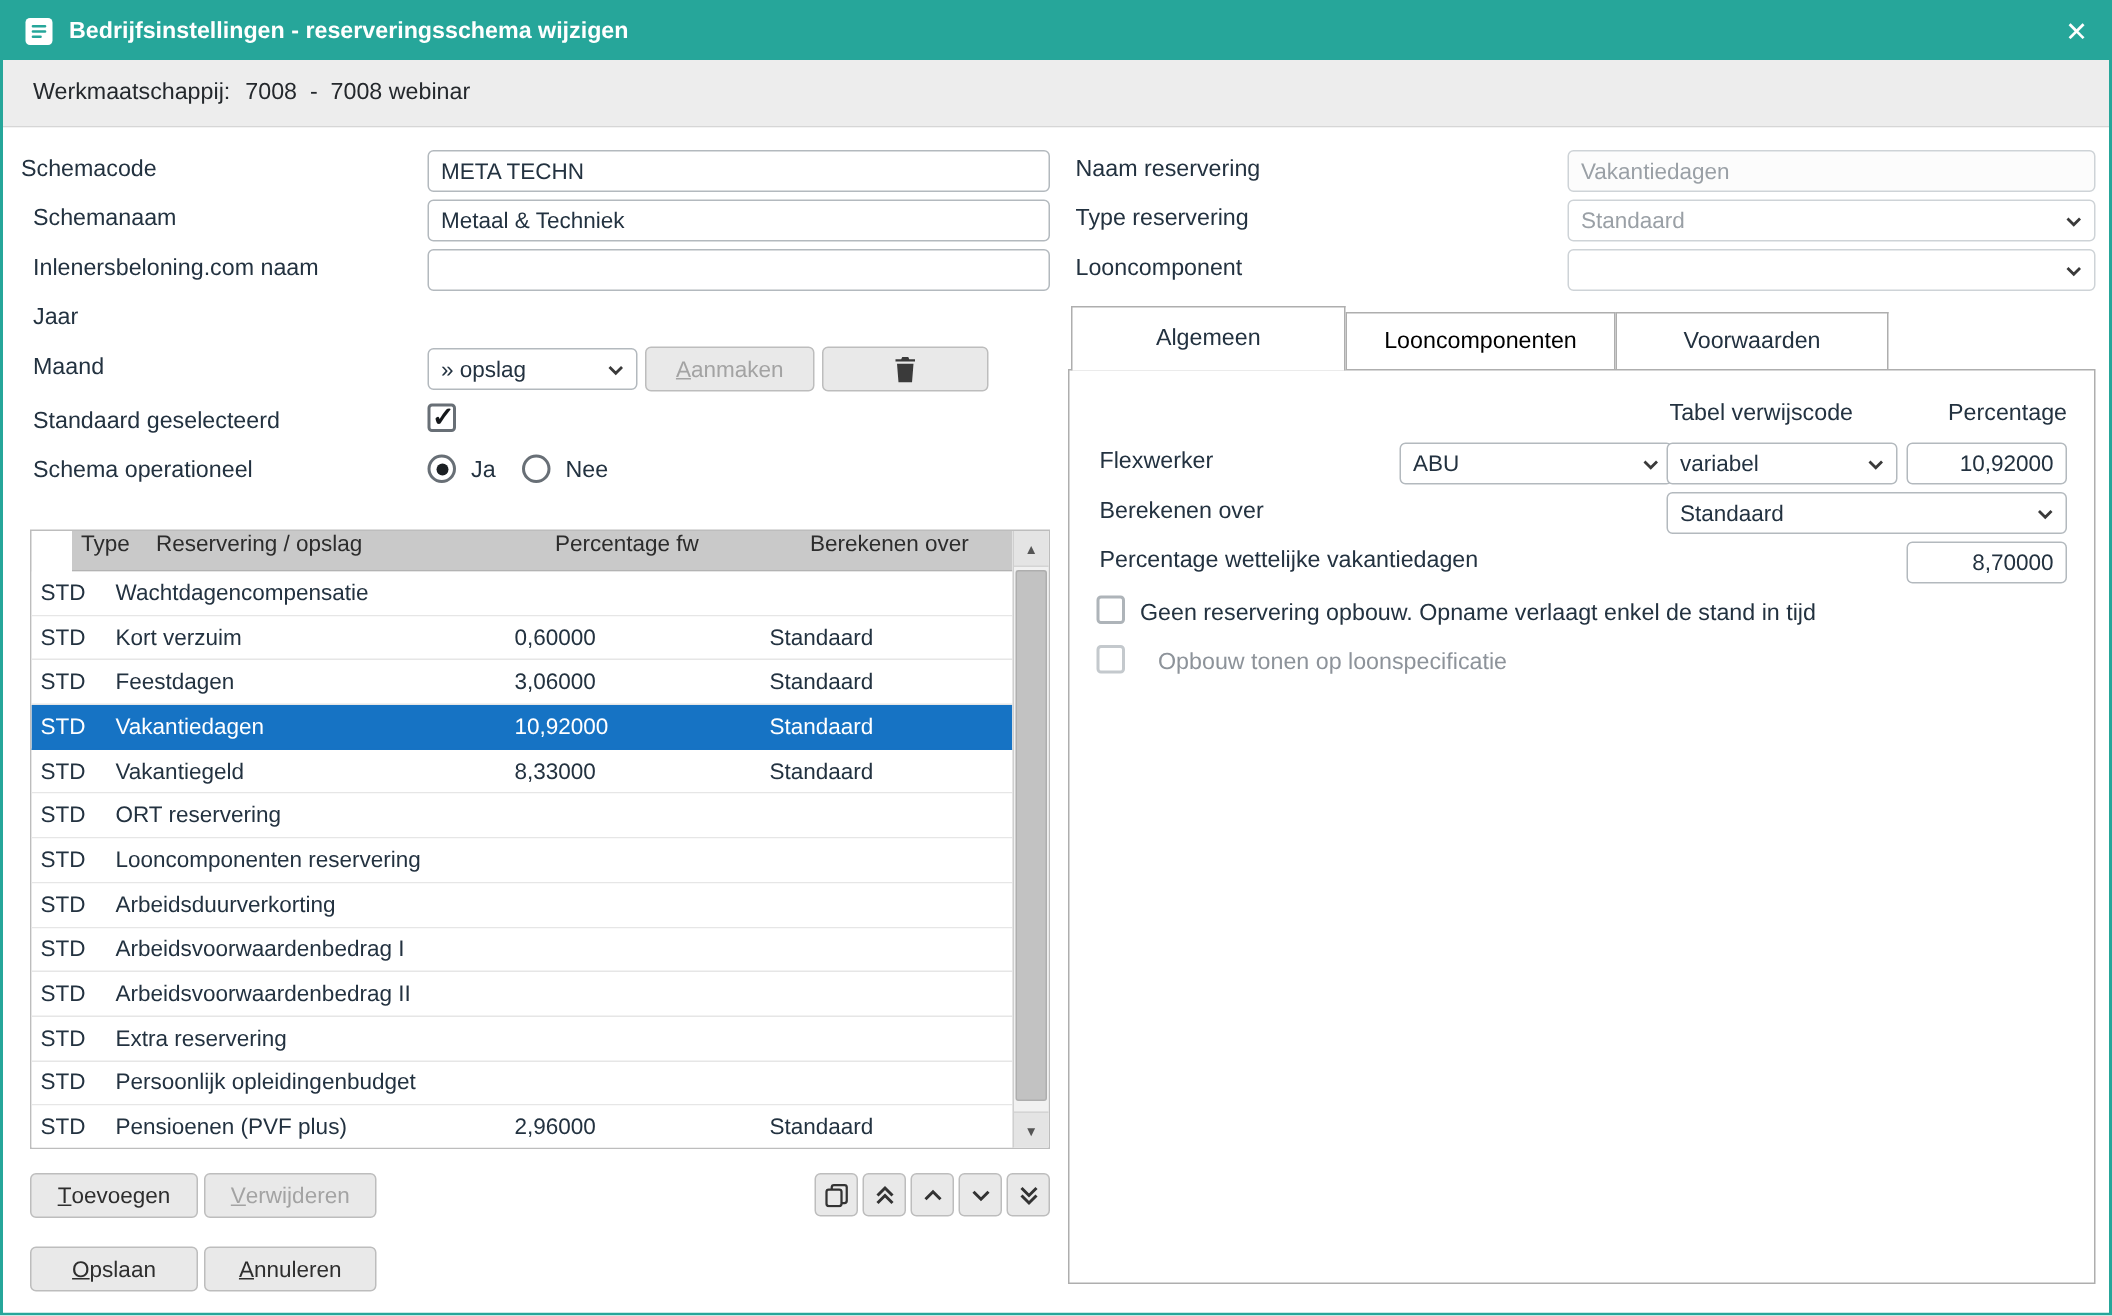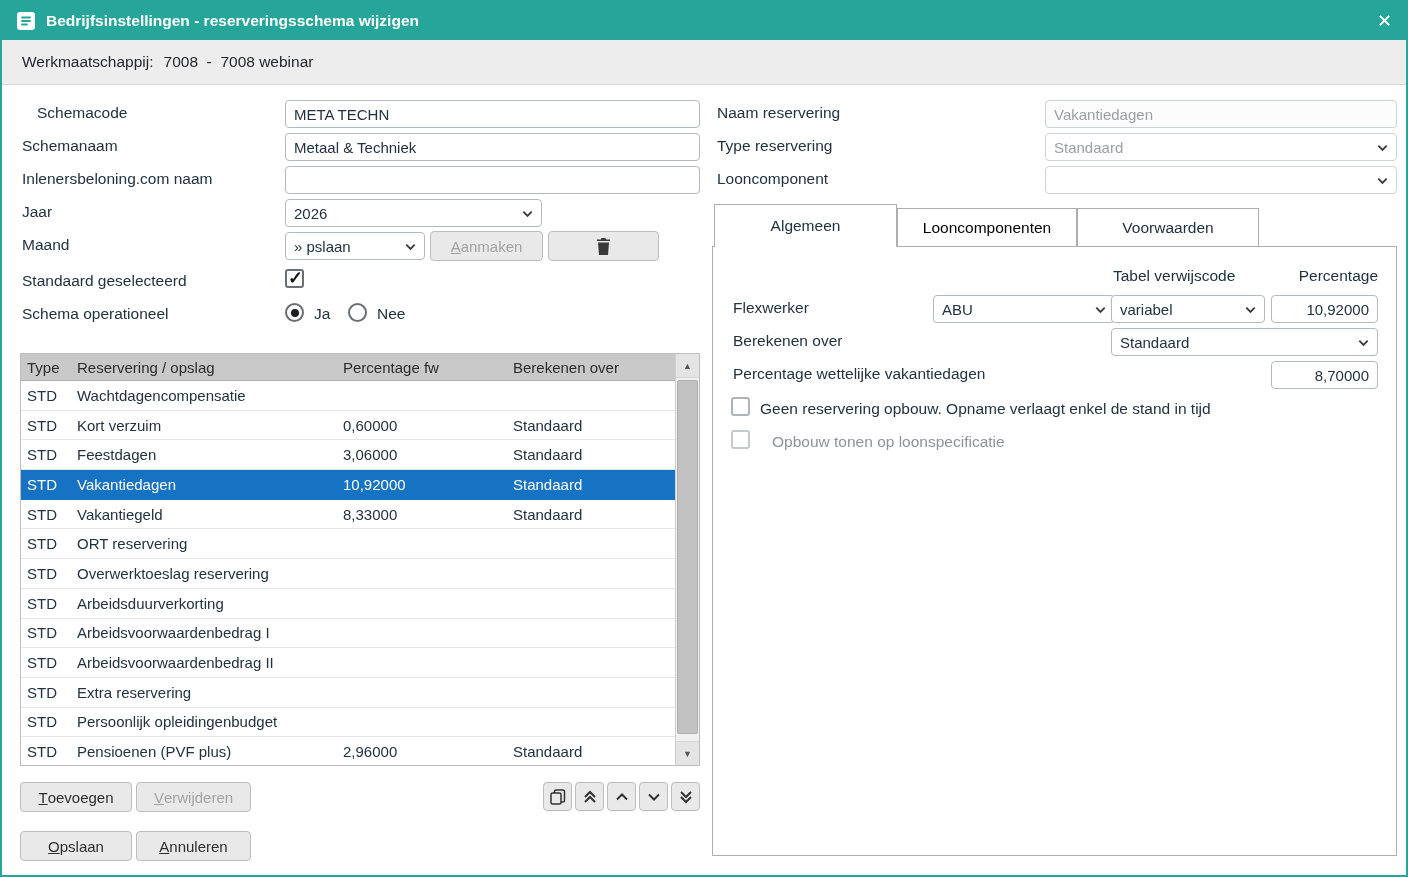--- a/index.html
+++ b/index.html
@@ -52,22 +52,22 @@
          border: 1px solid #bdbdbd; border-radius: 4px; font: inherit; font-size: 15px;
          color: #2e2e2e; cursor: pointer; display: flex; align-items: center;
          justify-content: center; padding: 0 10px; }
   .btn.disabled { color: #a3a3a3; cursor: default; }
   .btn.iconbtn { width: 29px; height: 29px; padding: 0; }
 
   .table { position: absolute; left: 18px; top: 268px; width: 680px; height: 413px;
            border: 1px solid #bdbdbd; display: flex; background: #fff; }
   .table-main { flex: 1; display: flex; flex-direction: column; overflow: hidden; }
   .thead { height: 27px; background: var(--header_bg, #c9c9c9); display: flex;
-           align-items: center; font-weight: 500; color: #2c2c2c; flex: none;
-           border-bottom: 1px solid #b3b3b3; font-size: 15px; }
+           align-items: flex-start; font-weight: 500; color: #2c2c2c; flex: none;
+           border-bottom: 1px solid #b3b3b3; font-size: 15px; margin-left: 27px; }
   .trow { height: 29.7px; display: flex; align-items: center; flex: none;
           border-bottom: 1px solid #e6e6e6; cursor: pointer; font-size: 15px; background: #fff; }
   .trow.selected { background: var(--selection, #1673c4); color: #fff; border-bottom-color: var(--selection, #1673c4); }
   .c0 { width: 48px; padding-left: 6px; flex: none; }
   .c1 { width: 268px; padding-left: 8px; flex: none; white-space: nowrap; overflow: hidden; }
   .c2 { width: 170px; padding-left: 6px; flex: none; }
   .c3 { flex: 1; padding-left: 6px; }
 
   .vscroll { width: 24px; border-left: 1px solid #cfcfcf; background: #f1f1f1;
              position: relative; flex: none; }
@@ -108,41 +108,35 @@
     <span class="close">✕</span>
   </div>
 
   <div class="subheader">
     <span>Werkmaatschappij:</span>
     <span>7008  -  7008 webinar</span>
   </div>
 
   <div class="content">
 
-    <span class="lbl" style="left:35px;top:19px">Schemacode</span>
+    <span class="lbl" style="left:12px;top:19px">Schemacode</span>
     <span class="lbl" style="left:20px;top:52px">Schemanaam</span>
     <span class="lbl" style="left:20px;top:85px">Inlenersbeloning.com naam</span>
     <span class="lbl" style="left:20px;top:118px">Jaar</span>
     <span class="lbl" style="left:20px;top:151px">Maand</span>
     <span class="lbl" style="left:20px;top:187px">Standaard geselecteerd</span>
     <span class="lbl" style="left:20px;top:220px">Schema operationeel</span>
 
     <input class="input" style="left: 283px; top: 15px; width: 415px;" value="META TECHN">
     <input class="input" style="left: 283px; top: 48px; width: 415px;" value="Metaal &amp; Techniek">
     <input class="input" style="left: 283px; top: 81px; width: 415px;" value="">
 
-    <div class="select" style="left:283px;top:114px;width:257px">
-      <span class="val">2026</span>
-      <svg width="13" height="13" viewBox="0 0 14 14">
-          <path d="M2.5 5l4.5 4.5L11.5 5" fill="none" stroke="#3a3a3a" stroke-width="2"></path>
-        </svg>
-    </div>
 
     <div class="select" style="left:283px;top:147px;width:140px">
-      <span class="val">» pslaan</span>
+      <span class="val">» opslag</span>
       <svg width="13" height="13" viewBox="0 0 14 14">
           <path d="M2.5 5l4.5 4.5L11.5 5" fill="none" stroke="#3a3a3a" stroke-width="2"></path>
         </svg>
     </div>
     <button class="btn disabled" style="left:428px;top:146px;width:113px"><u>A</u>anmaken</button>
     <button class="btn iconbtn" style="left:546px;top:146px;width:111px;height:30px">
       <svg width="15" height="17" viewBox="0 0 15 17">
           <path fill="#3a3a3a" d="M5.5 0h4l.7 1.5H14V3H1V1.5h3.8L5.5 0zM2 4.5h11L12 17H3L2 4.5z"></path>
         </svg>
     </button>
@@ -194,21 +188,21 @@
         <span class="c3">Standaard</span>
       </div>
             <div class="trow">
         <span class="c0">STD</span>
         <span class="c1">ORT reservering</span>
         <span class="c2"></span>
         <span class="c3"></span>
       </div>
             <div class="trow">
         <span class="c0">STD</span>
-        <span class="c1">Overwerktoeslag reservering</span>
+        <span class="c1">Looncomponenten reservering</span>
         <span class="c2"></span>
         <span class="c3"></span>
       </div>
             <div class="trow">
         <span class="c0">STD</span>
         <span class="c1">Arbeidsduurverkorting</span>
         <span class="c2"></span>
         <span class="c3"></span>
       </div>
             <div class="trow">

